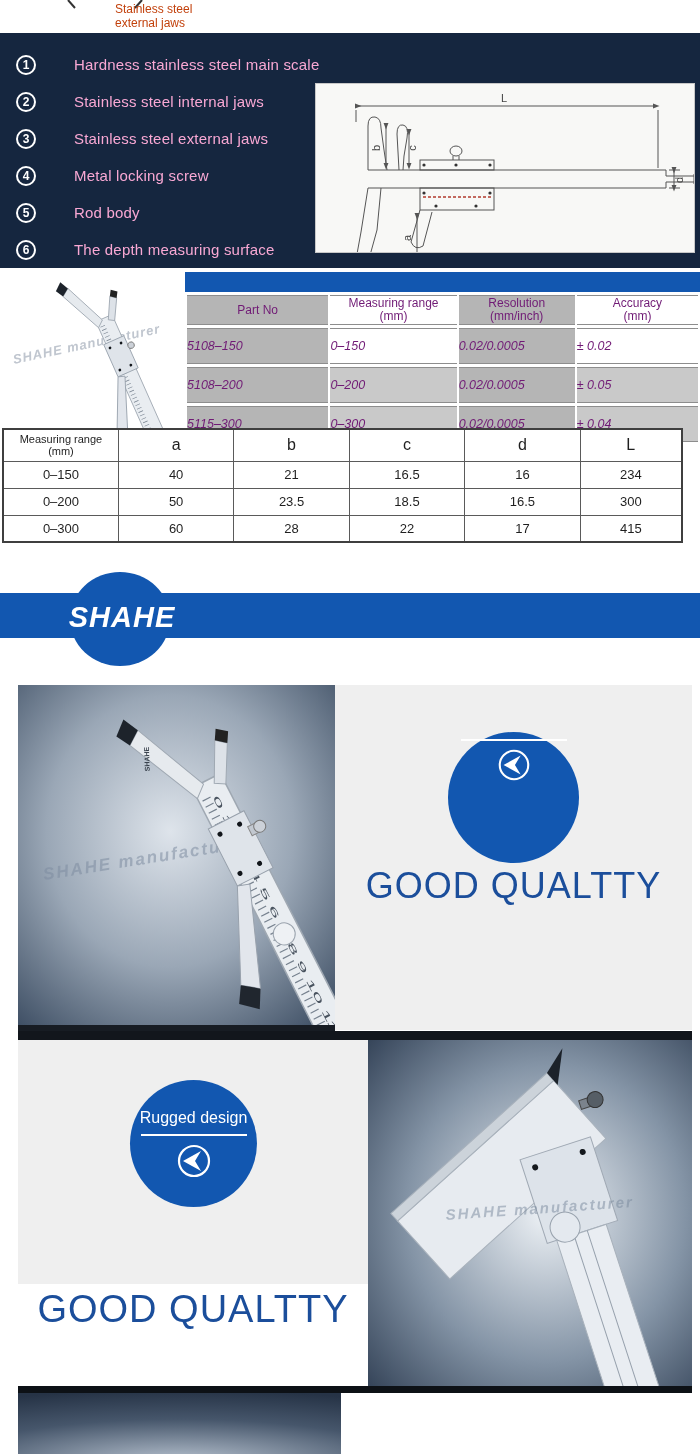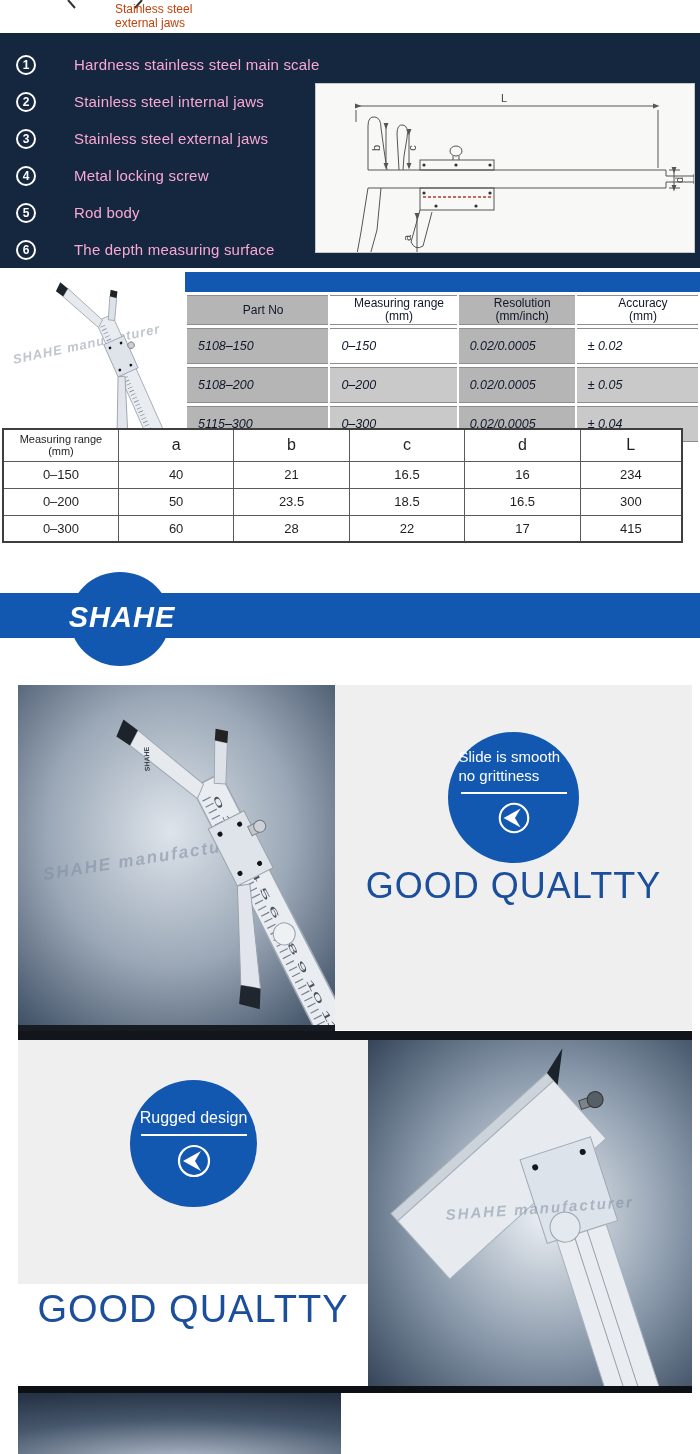--- a/index.html
+++ b/index.html
@@ -18,22 +18,22 @@
           font-size:12px; font-weight:bold; text-align:center; line-height:16px; margin-right:14px; flex:none; }
   .ftxt { color:#f9a8d4; font-size:15px; letter-spacing:0.2px;margin-left:24px; }
   .draw-box { position:absolute; left:315px; top:50px; width:380px; height:170px;
               background:#f8f8f6; border:1px solid #c8c8c8; }
 
   
   .mini { position:absolute; top:268px; left:0; width:185px; height:160px; background:#fff; }
   .tbar { position:absolute; top:272px; left:185px; width:515px; height:20px; background:#1257b0; }
   table.spec { position:absolute; top:292px; left:185px; width:515px; border-collapse:separate;
                border-spacing:2px 3px; table-layout:fixed; }
-  table.spec th, table.spec td { vertical-align:middle; color:#0f172a;
-               border-top:1px solid #8d8d8d; border-bottom:1px solid #8d8d8d;padding-left:11px; }
+  table.spec th, table.spec td { vertical-align:middle; color:#701a75;
+               border-top:1px solid #8d8d8d; border-bottom:1px solid #8d8d8d; }
   table.spec th { font-size:12px; line-height:13px; font-weight:400; height:30px; white-space:pre-line; }
   table.spec td { font-size:12.5px; height:36px;font-style:italic; }
   .cg { background:#b5b5b5; }
   .cw { background:#ffffff; }
   tr.alt .cw { background:#c9c9c9; }
 
   
   table.dims { position:absolute; top:428px; left:2px; width:681px; border-collapse:collapse;
                table-layout:fixed; border:2px solid #3f3f3f; }
   table.dims th, table.dims td { border:1px solid #5a5a5a; text-align:center; color:#1f1f1f; background:#fff; }
@@ -303,24 +303,20 @@
       <circle cx="27" cy="105" r="6" fill="#ccd1d8" stroke="#777"></circle>
       <path d="M-20,148 L-62,238 L-46,250 L-8,152 Z" fill="#e2e6ec" stroke="#98a1ac"></path>
       <path d="M-62,238 L-46,250 L-56,268 L-72,254 Z" fill="#20262e"></path>
       <circle cx="0" cy="212" r="11" fill="#eef1f4" stroke="#9aa3ad"></circle>
     </g>
     <rect y="340" width="317" height="8" fill="#171c23"></rect>
   </svg>
 
   <div class="panel sec1-panel">
     <div class="badge badge1">
-      <div class="badge-text">
-        <div>Slide is smooth</div>
-        <div>no grittiness</div>
-      </div>
       <div class="badge-rule"></div>
       <svg class="badge-ico" width="38" height="38" viewBox="0 0 40 40">
         <circle cx="20" cy="20" r="15" stroke="#fff" stroke-width="2.2" fill="none"></circle>
         <path d="M27,10 L9,20 L27,30 L21,20 Z" fill="#fff"></path>
       </svg>
     </div>
     <div class="caption caption1">GOOD QUALTTY</div>
   </div>
 
   <div class="div1"></div>

